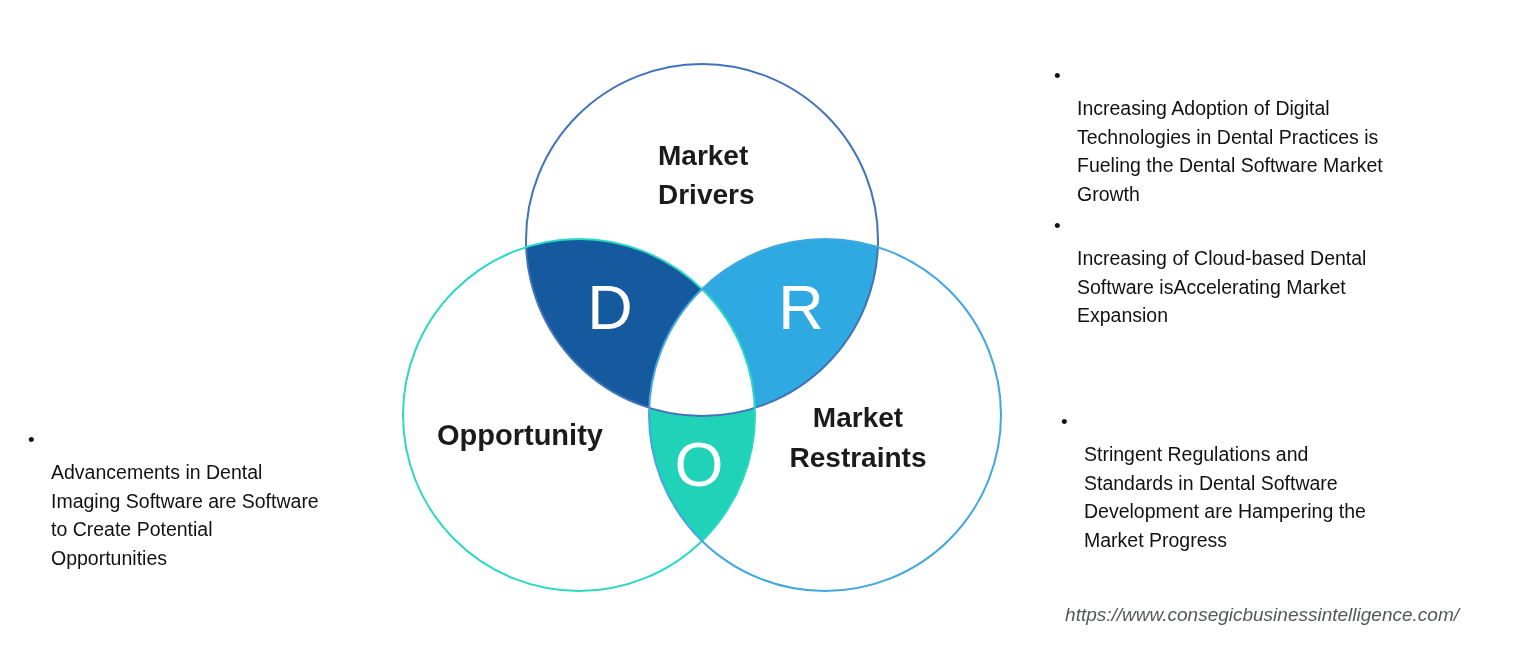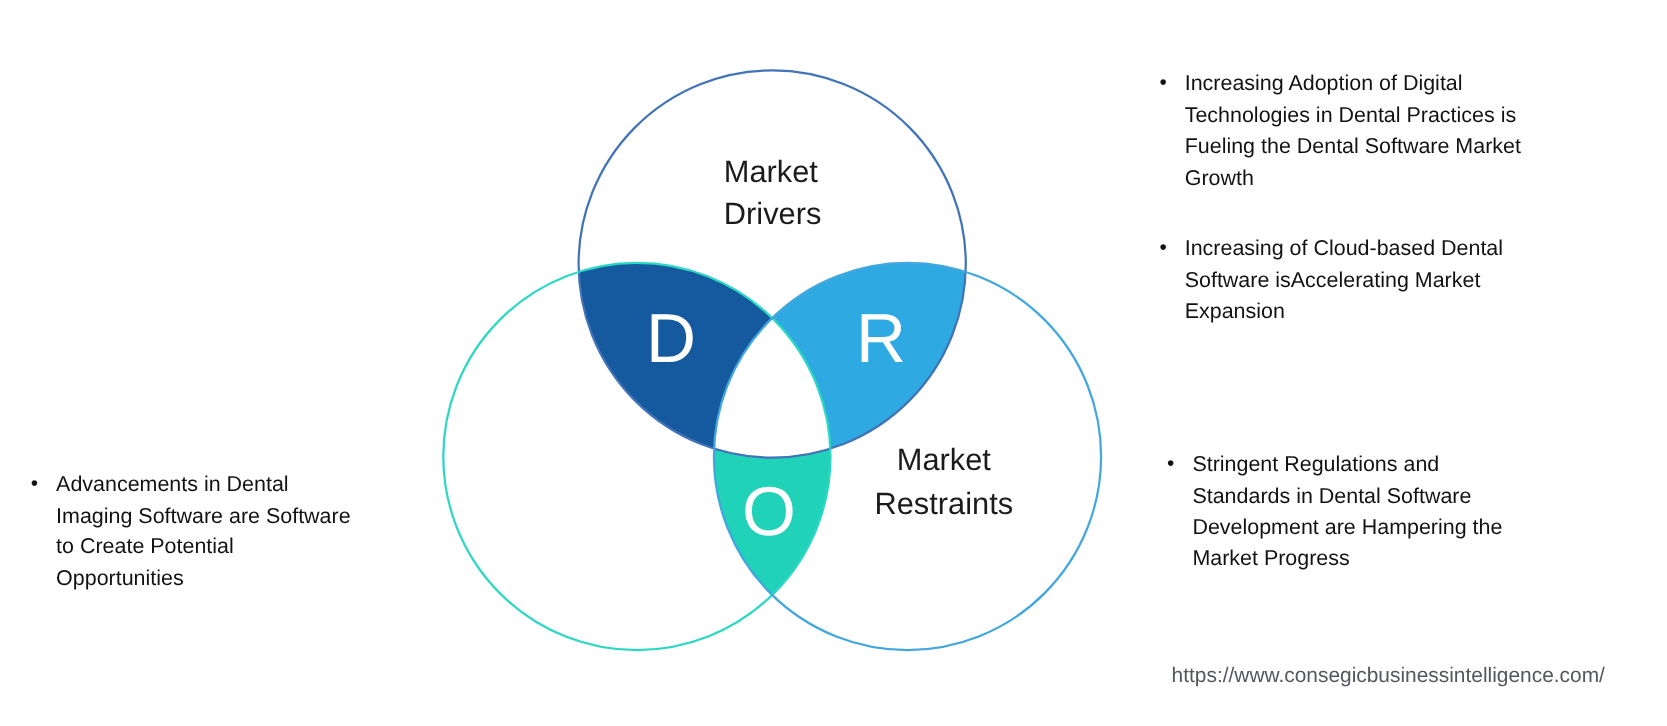--- a/index.html
+++ b/index.html
@@ -14,21 +14,21 @@
   }
   .venn-svg { position: absolute; left: 0; top: 0; }
 
   
   .circle-label {
     position: absolute;
     white-space: pre-line;
     color: #1b1b1b;
     font-size: 28px;
     line-height: 39px;
-    font-weight: 400;
+    font-weight: 700;
   }
   .label-drivers { left: 658px; top: 136px; text-align: left; }
   .label-opportunity { left: 437px; top: 416px; font-size: 29px; }
   .label-restraints { left: 777px; top: 398px; width: 162px; text-align: center; line-height: 40px; }
 
   
   .bullet-item {
     position: absolute;
     display: flex;
     align-items: flex-start;
@@ -39,34 +39,36 @@
   .bullet-dot {
     flex: 0 0 23px;
     padding-left: 4px;
     font-size: 19px;
     line-height: 28.5px;
     color: #121212;
   }
   .bullet-text {
     flex: 1 1 auto;
     white-space: pre-line;
+    margin-top: 32px;
   }
   .lb1 { left: 24px;  top: 426px; width: 392px; }
   .rb1 { left: 1050px; top: 62px;  width: 446px; }
   .rb2 { left: 1050px; top: 212px; width: 446px; }
   .rb3 { left: 1057px; top: 408px; width: 440px; }
 
   .footer-url {
     position: absolute;
     top: 603px;
     right: 56px;
     font-size: 19px;
     line-height: 24px;
     color: #54575d;
     font-weight: 400;
+    font-style: italic;
   }
 </style>
 </head>
 <body>
 
 <div class="page">
 
   <svg class="venn-svg" width="1515" height="660" viewBox="0 0 1515 660">
     <defs>
       <clipPath id="clip-top">
@@ -99,20 +101,21 @@
     <circle cx="579" cy="415" r="176" fill="none" stroke="#2CD8C3" stroke-width="2"></circle>
     <circle cx="825" cy="415" r="176" fill="none" stroke="#41A7DE" stroke-width="2"></circle>
 
     <text x="610" y="329" text-anchor="middle" font-size="63" font-weight="400" fill="#FFFFFF" font-family="Liberation Sans, sans-serif">D</text>
     <text x="801" y="329" text-anchor="middle" font-size="63" font-weight="400" fill="#FFFFFF" font-family="Liberation Sans, sans-serif">R</text>
     <text x="699" y="486" text-anchor="middle" font-size="63" font-weight="400" fill="#FFFFFF" font-family="Liberation Sans, sans-serif">O</text>
   </svg>
 
   <div class="circle-label label-drivers">Market
 Drivers</div>
+  <div class="circle-label label-opportunity">Opportunity</div>
   <div class="circle-label label-restraints">Market
 Restraints</div>
 
   <div class="bullet-item lb1">
     <span class="bullet-dot">•</span>
     <span class="bullet-text">Advancements in Dental
 Imaging Software are Software
 to Create Potential
 Opportunities</span>
   </div>

